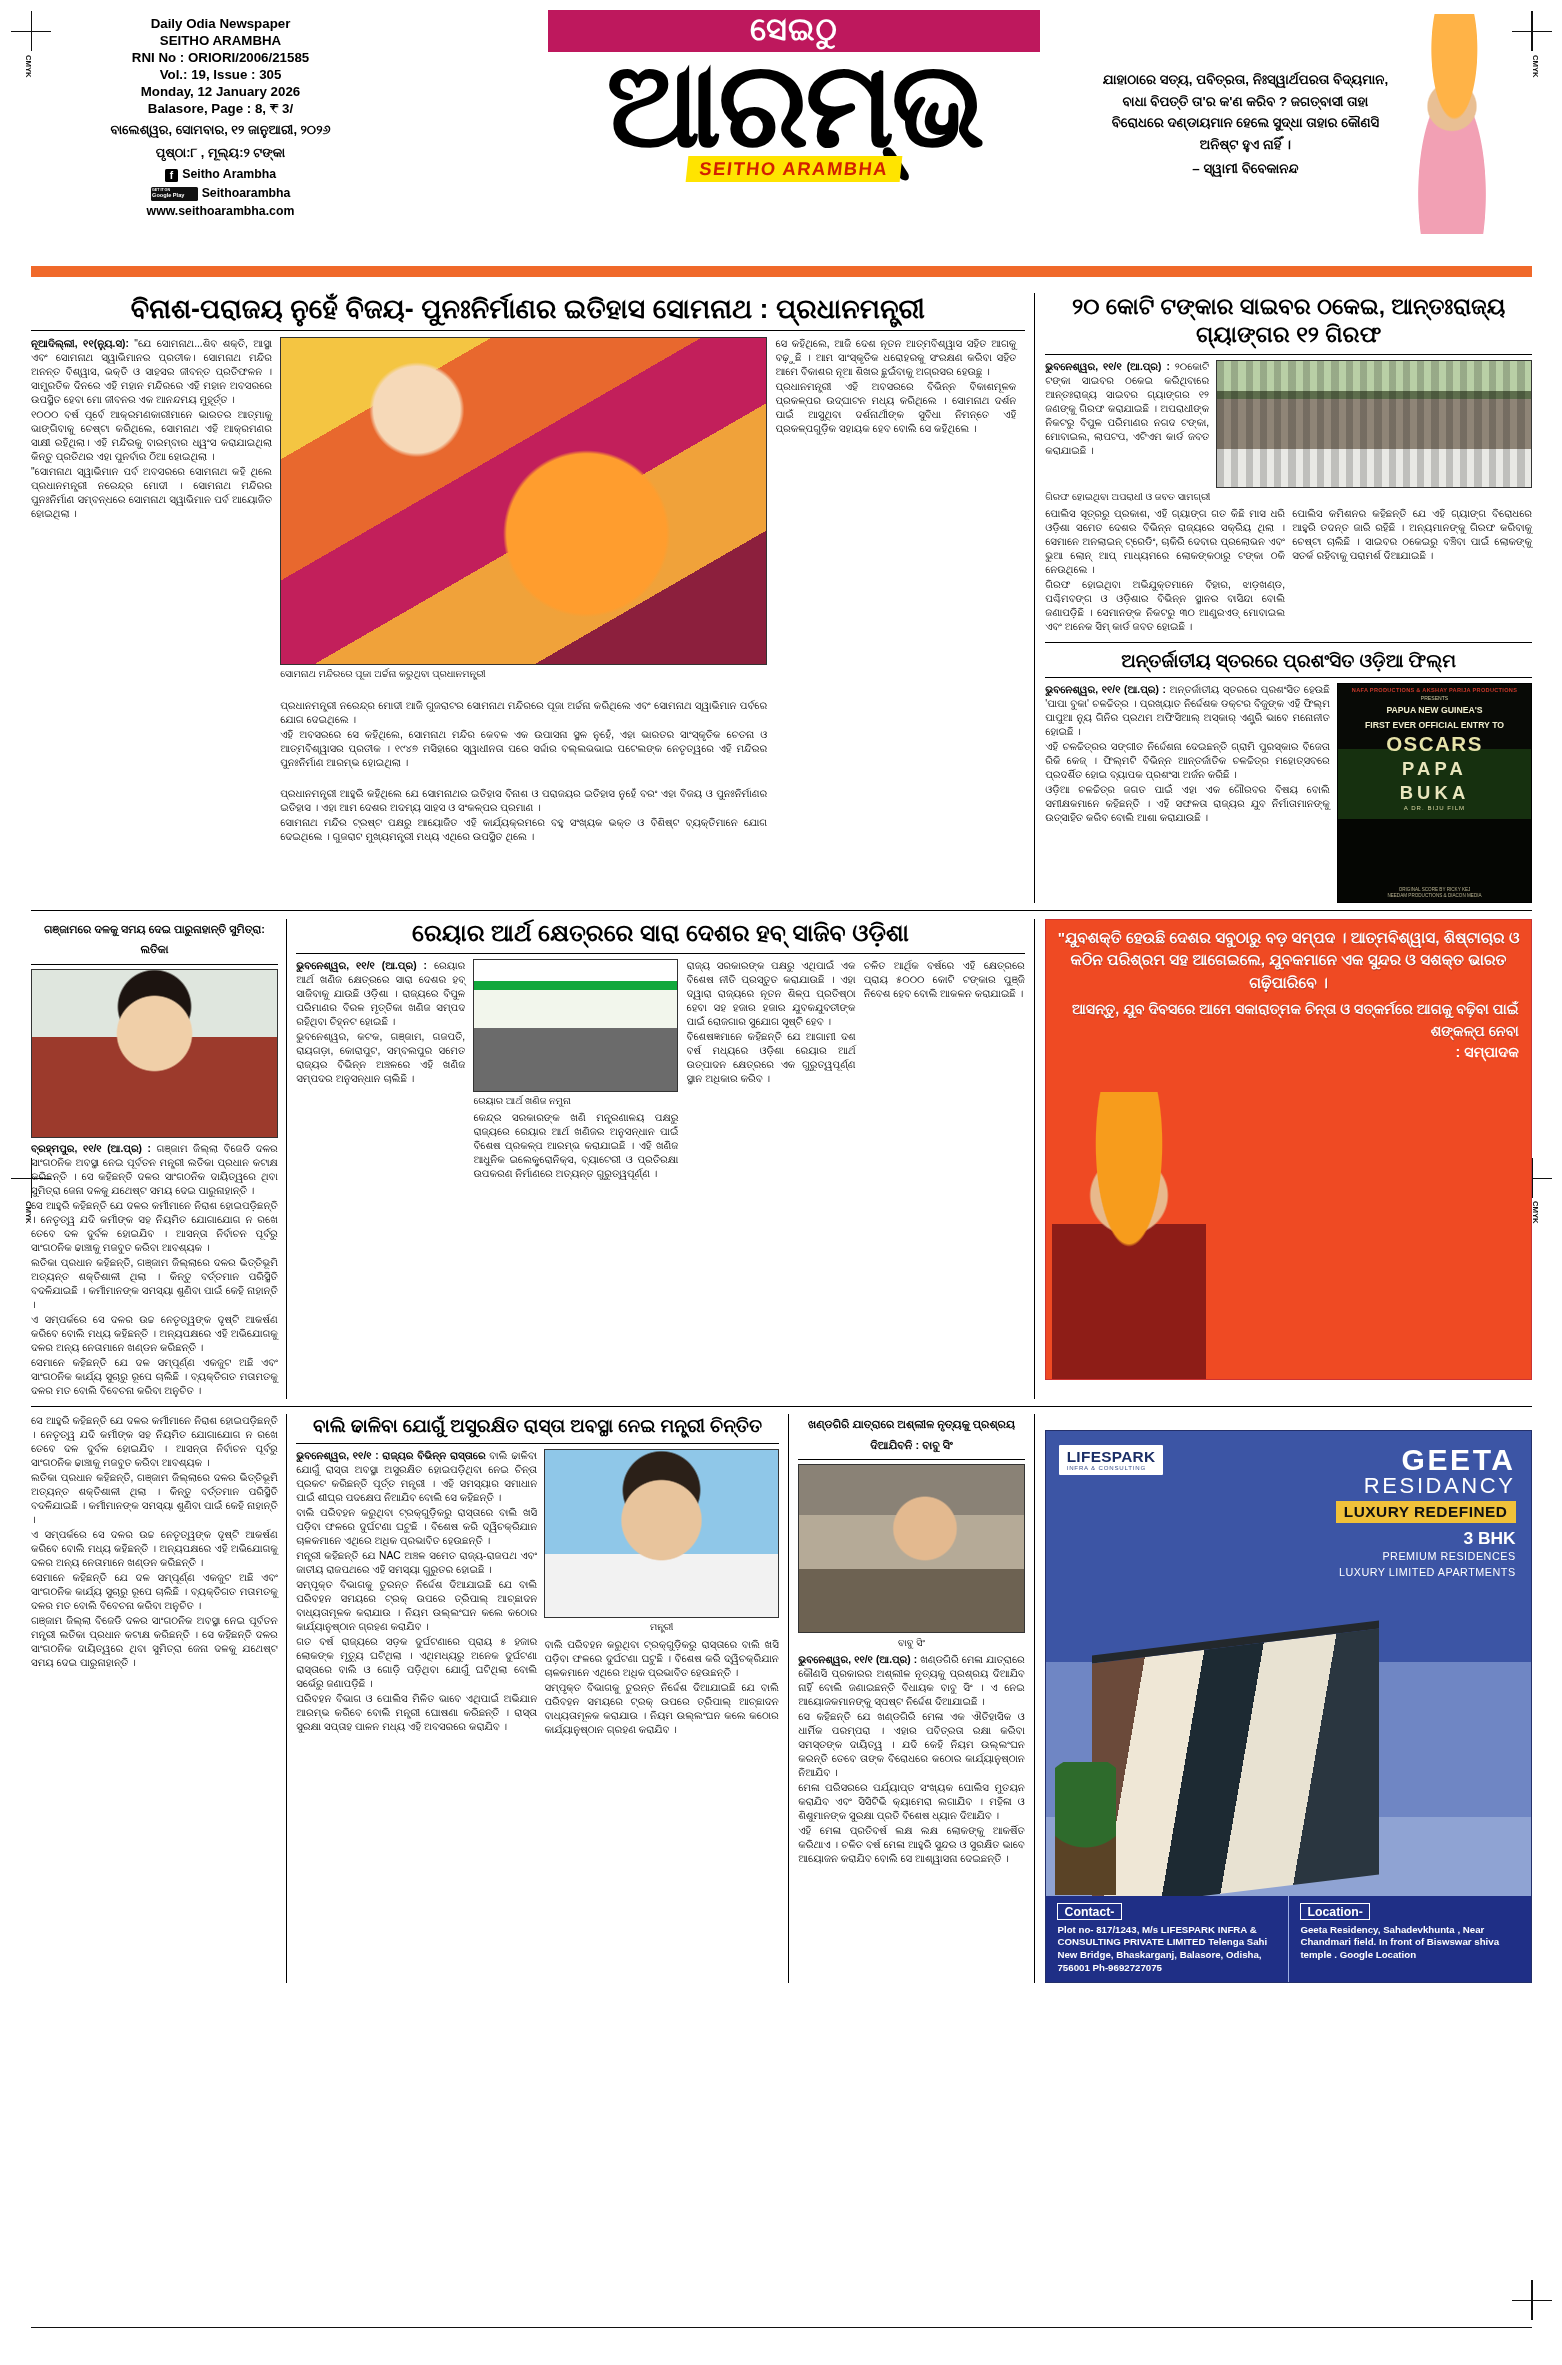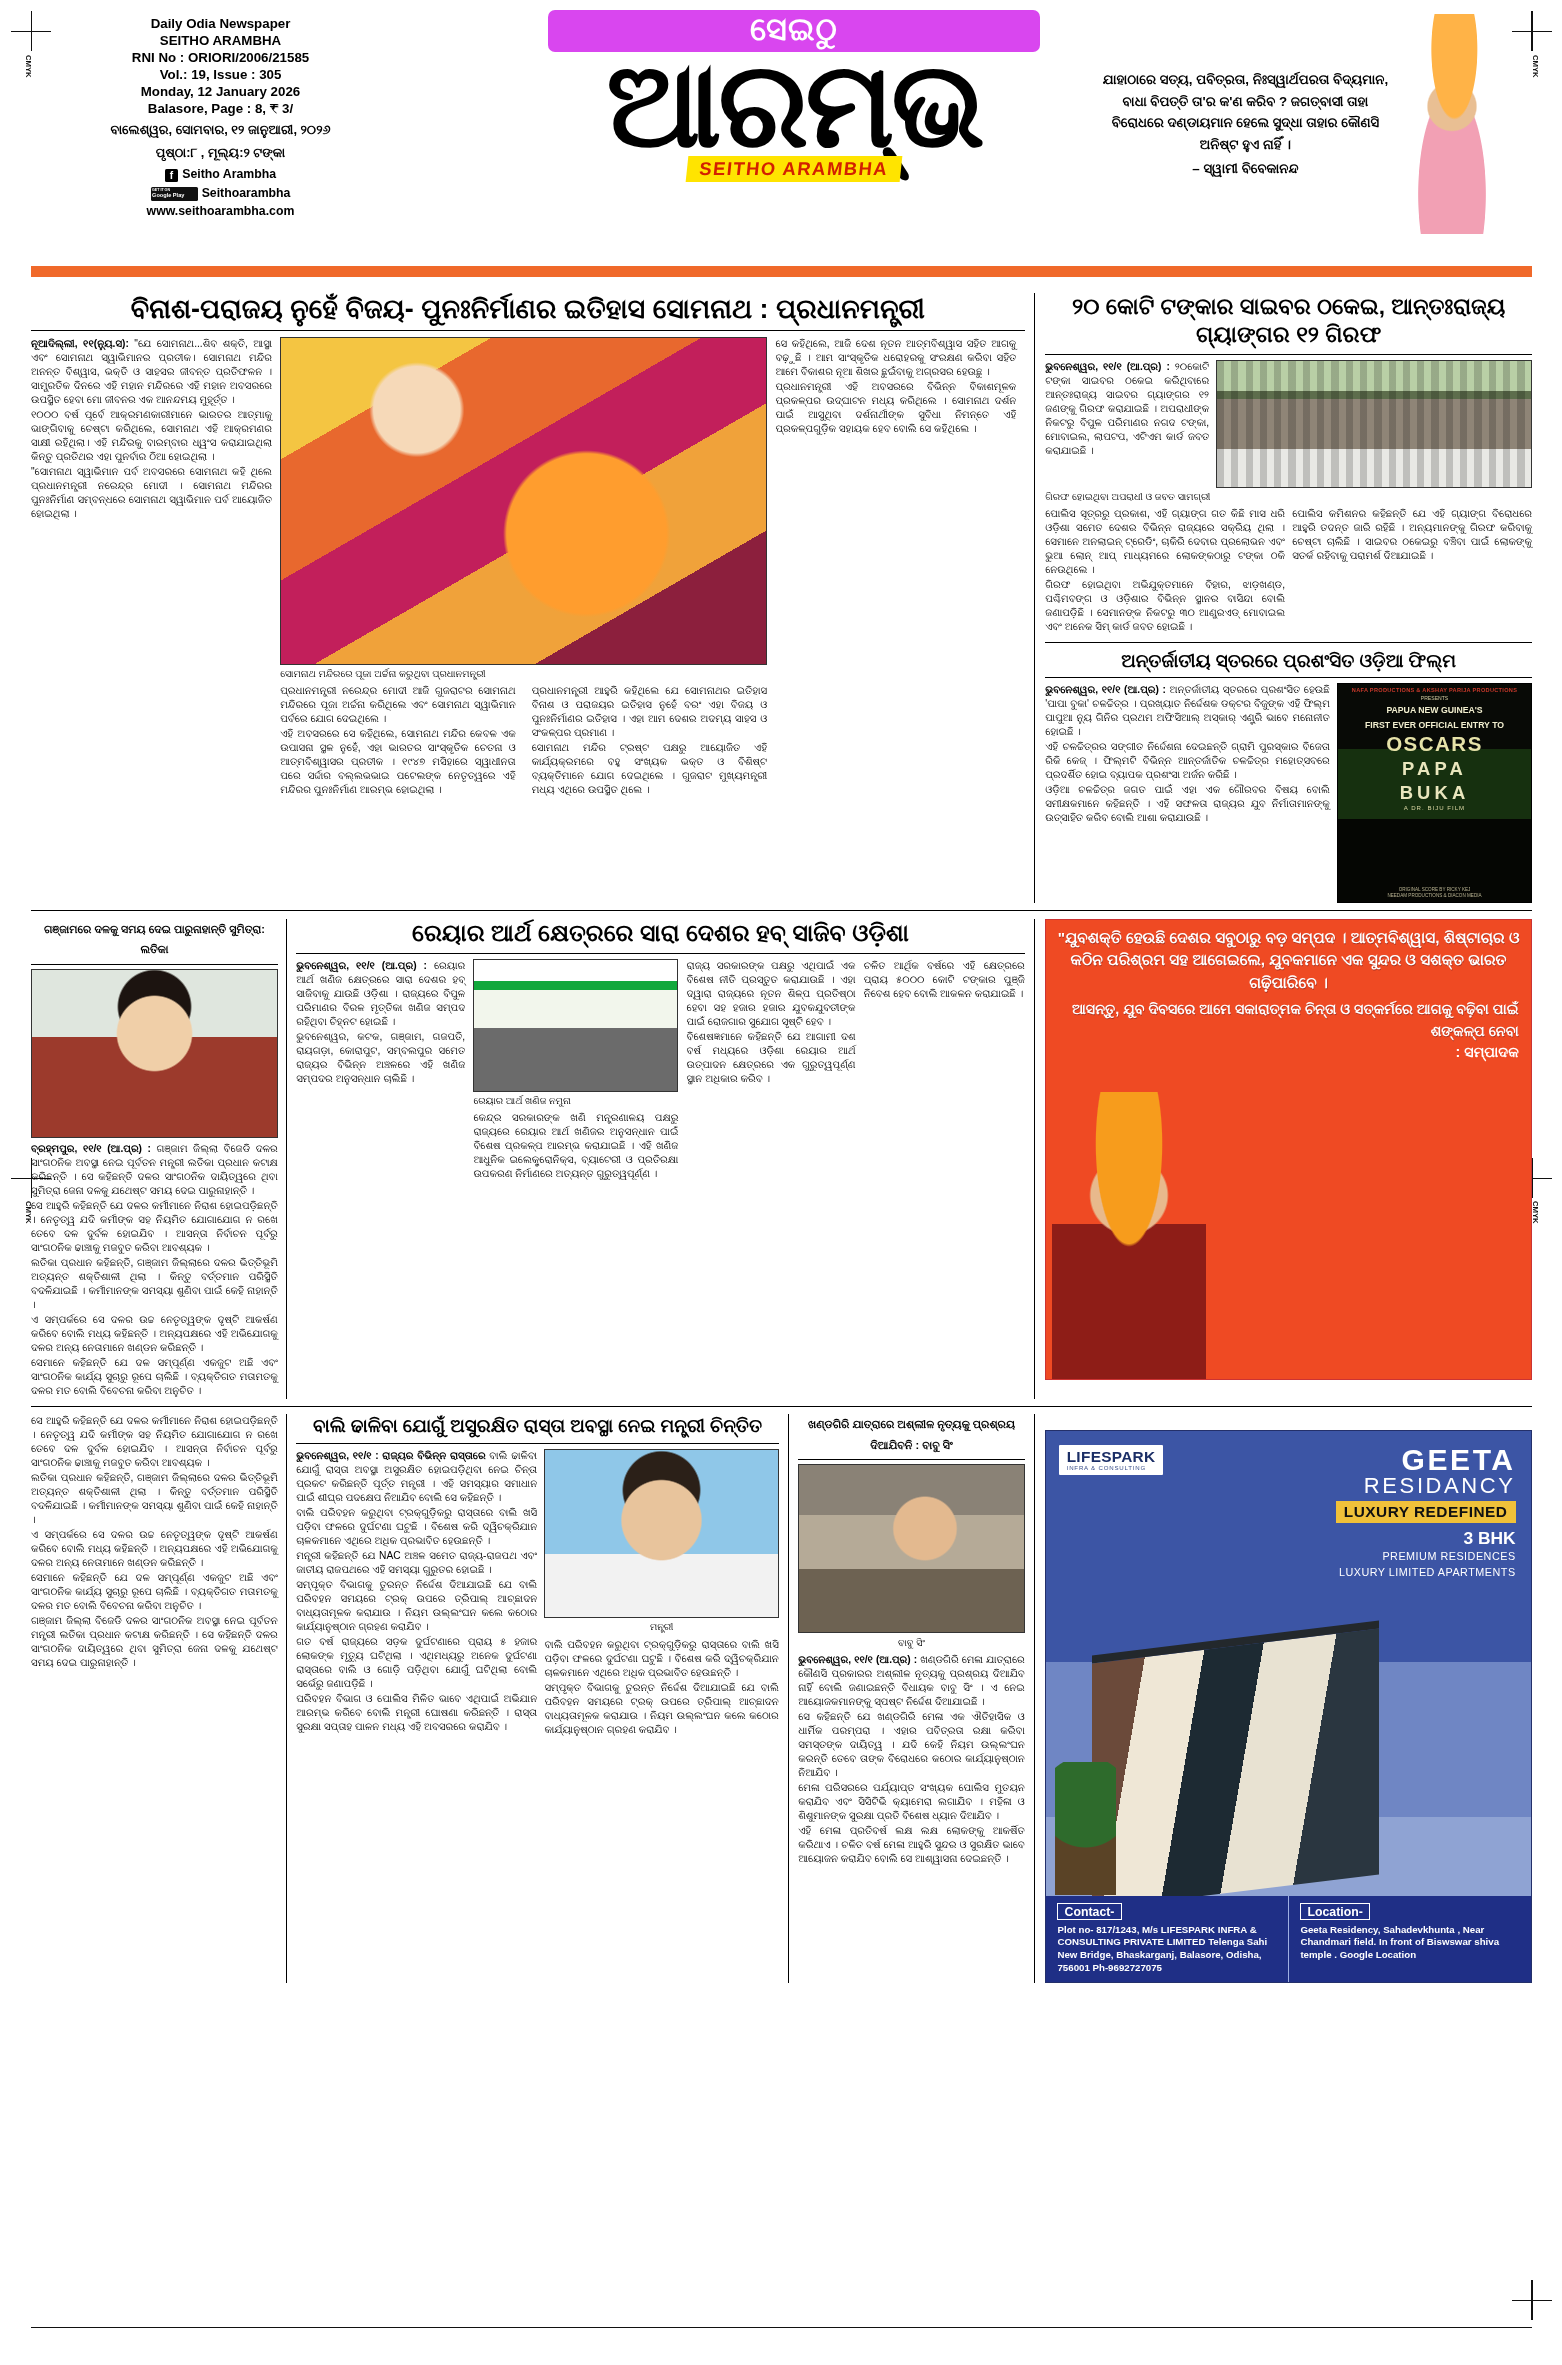--- a/index.html
+++ b/index.html
@@ -29,22 +29,22 @@
   .mh-left .social .row{display:flex;align-items:center;justify-content:center;gap:4.1px;}
   .fb-ic{display:inline-block;width:13.3px;height:13.3px;background:#000;color:#fff;
          font-size:10.2px;font-weight:700;line-height:13.3px;text-align:center;border-radius:1.5px;}
   .gp-ic{display:inline-block;width:47px;height:14.3px;background:#111;border-radius:1.5px;color:#fff;
          font-size:4.6px;line-height:5.1px;text-align:left;padding:1px 1.5px;box-sizing:border-box;}
   .gp-ic i{display:block;font-style:normal;font-size:3.6px;}
   .gp-ic b{display:block;font-size:5.6px;}
   .mh-left .url{font-size:12.3px;font-weight:700;margin-top:3.1px;}
 
   .mh-logo{position:absolute;left:548px;top:10.2px;width:492px;text-align:center;}
-  .logo-top{background:#d946ef;color:#fff;font-size:32px;font-weight:700;line-height:1.05;
-            padding:3.1px 0 5.1px;letter-spacing:1px;border-radius:7px;}
+  .logo-top{background:#be185d;color:#fff;font-size:32px;font-weight:700;line-height:1.05;
+            padding:3.1px 0 5.1px;letter-spacing:1px;}
   .logo-main{font-size:119px;font-weight:700;line-height:0.92;letter-spacing:-3.1px;margin-top:-2px;}
   .logo-en{display:inline-block;background:#ffe400;color:#d32000;font-weight:700;
            font-size:18.4px;letter-spacing:1.5px;padding:2px 12.3px;margin-top:-3.1px;
            transform:skewX(-6deg);}
 
   .mh-right{position:absolute;left:1101px;top:14.3px;width:410px;display:flex;align-items:center;gap:3.1px;}
   .quote{flex:1;text-align:center;font-size:13.3px;line-height:21.5px;font-weight:700;}
   .viveka{width:118px;height:220px;position:relative;flex:none;}
 
   .orange-rule{position:absolute;left:31px;right:31px;top:266px;height:11.3px;background:#f0692a;}
@@ -218,21 +218,21 @@
           <div style="width:241px;" class="txt">
             <p><b>ନୂଆଦିଲ୍ଲୀ, ୧୧(ନ୍ୟୁ.ସ):</b>
                <span>"ଯେ ସୋମନାଥ...ଶିବ ଶକ୍ତି, ଆସ୍ଥା ଏବଂ ସୋମନାଥ ସ୍ୱାଭିମାନର ପ୍ରତୀକ। ସୋମନାଥ ମନ୍ଦିର ଅନନ୍ତ ବିଶ୍ୱାସ, ଭକ୍ତି ଓ ସାହସର ଜୀବନ୍ତ ପ୍ରତିଫଳନ । ସାମ୍ପ୍ରତିକ ଦିନରେ ଏହି ମହାନ ମନ୍ଦିରରେ ଏହି ମହାନ ଅବସରରେ ଉପସ୍ଥିତ ହେବା ମୋ ଜୀବନର ଏକ ଆନନ୍ଦମୟ ମୁହୂର୍ତ୍ତ ।</span></p>
             <p>୧୦୦୦ ବର୍ଷ ପୂର୍ବେ ଆକ୍ରମଣକାରୀମାନେ ଭାରତର ଆତ୍ମାକୁ ଭାଙ୍ଗିବାକୁ ଚେଷ୍ଟା କରିଥିଲେ, ସୋମନାଥ ଏହି ଆକ୍ରମଣର ସାକ୍ଷୀ ରହିଥିଲା। ଏହି ମନ୍ଦିରକୁ ବାରମ୍ବାର ଧ୍ୱଂସ କରାଯାଇଥିଲା କିନ୍ତୁ ପ୍ରତିଥର ଏହା ପୁନର୍ବାର ଠିଆ ହୋଇଥିଲା ।</p>
             <p>"ସୋମନାଥ ସ୍ୱାଭିମାନ ପର୍ବ ଅବସରରେ ସୋମନାଥ କହି ଥିଲେ ପ୍ରଧାନମନ୍ତ୍ରୀ ନରେନ୍ଦ୍ର ମୋଦୀ । ସୋମନାଥ ମନ୍ଦିରର ପୁନଃନିର୍ମାଣ ସମ୍ବନ୍ଧରେ ସୋମନାଥ ସ୍ୱାଭିମାନ ପର୍ବ ଆୟୋଜିତ ହୋଇଥିଲା ।</p>
           </div>
 
           <div style="width:487px;">
             <div class="photo ph-modi" style="width:100%;height:328px;"></div>
             <div class="cap" style="margin-top:3.1px;">ସୋମନାଥ ମନ୍ଦିରରେ ପୂଜା ଅର୍ଚ୍ଚନା କରୁଥିବା ପ୍ରଧାନମନ୍ତ୍ରୀ</div>
-            <div style="display:flex;gap:16px;margin-top:3px;">
+            <div style="display:flex;gap:16px;margin-top:18px;flex-direction:column;">
               <div class="txt" style="flex:1;">
                 <p>ପ୍ରଧାନମନ୍ତ୍ରୀ ନରେନ୍ଦ୍ର ମୋଦୀ ଆଜି ଗୁଜରାଟର ସୋମନାଥ ମନ୍ଦିରରେ ପୂଜା ଅର୍ଚ୍ଚନା କରିଥିଲେ ଏବଂ ସୋମନାଥ ସ୍ୱାଭିମାନ ପର୍ବରେ ଯୋଗ ଦେଇଥିଲେ ।</p>
                 <p>ଏହି ଅବସରରେ ସେ କହିଥିଲେ, ସୋମନାଥ ମନ୍ଦିର କେବଳ ଏକ ଉପାସନା ସ୍ଥଳ ନୁହେଁ, ଏହା ଭାରତର ସାଂସ୍କୃତିକ ଚେତନା ଓ ଆତ୍ମବିଶ୍ୱାସର ପ୍ରତୀକ । ୧୯୪୭ ମସିହାରେ ସ୍ୱାଧୀନତା ପରେ ସର୍ଦ୍ଦାର ବଲ୍ଲଭଭାଇ ପଟେଲଙ୍କ ନେତୃତ୍ୱରେ ଏହି ମନ୍ଦିରର ପୁନଃନିର୍ମାଣ ଆରମ୍ଭ ହୋଇଥିଲା ।</p>
               </div>
               <div class="txt" style="flex:1;">
                 <p>ପ୍ରଧାନମନ୍ତ୍ରୀ ଆହୁରି କହିଥିଲେ ଯେ ସୋମନାଥର ଇତିହାସ ବିନାଶ ଓ ପରାଜୟର ଇତିହାସ ନୁହେଁ ବରଂ ଏହା ବିଜୟ ଓ ପୁନଃନିର୍ମାଣର ଇତିହାସ । ଏହା ଆମ ଦେଶର ଅଦମ୍ୟ ସାହସ ଓ ସଂକଳ୍ପର ପ୍ରମାଣ ।</p>
                 <p>ସୋମନାଥ ମନ୍ଦିର ଟ୍ରଷ୍ଟ ପକ୍ଷରୁ ଆୟୋଜିତ ଏହି କାର୍ଯ୍ୟକ୍ରମରେ ବହୁ ସଂଖ୍ୟକ ଭକ୍ତ ଓ ବିଶିଷ୍ଟ ବ୍ୟକ୍ତିମାନେ ଯୋଗ ଦେଇଥିଲେ । ଗୁଜରାଟ ମୁଖ୍ୟମନ୍ତ୍ରୀ ମଧ୍ୟ ଏଥିରେ ଉପସ୍ଥିତ ଥିଲେ ।</p>
               </div>
             </div>
           </div>

